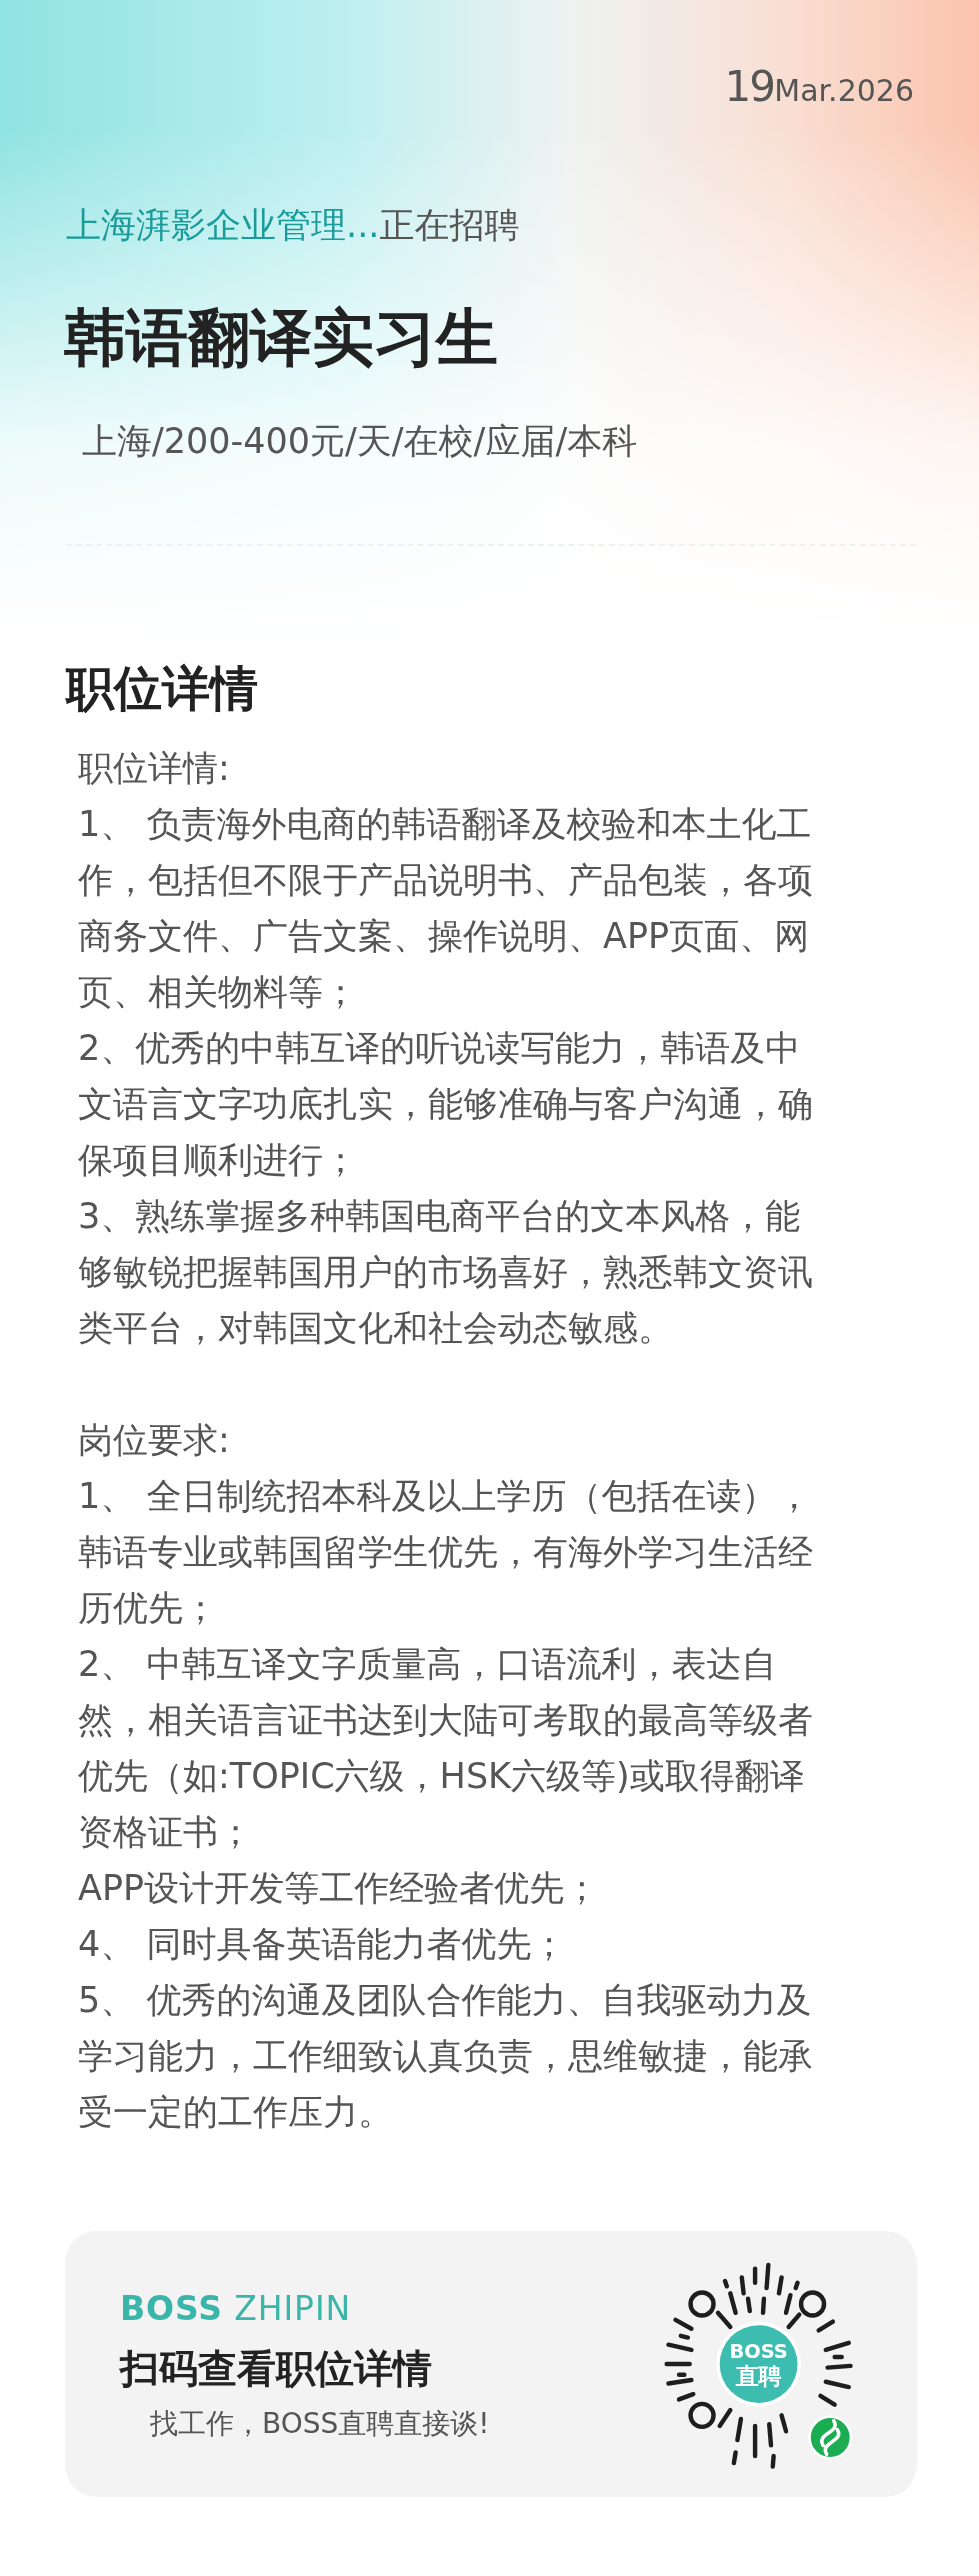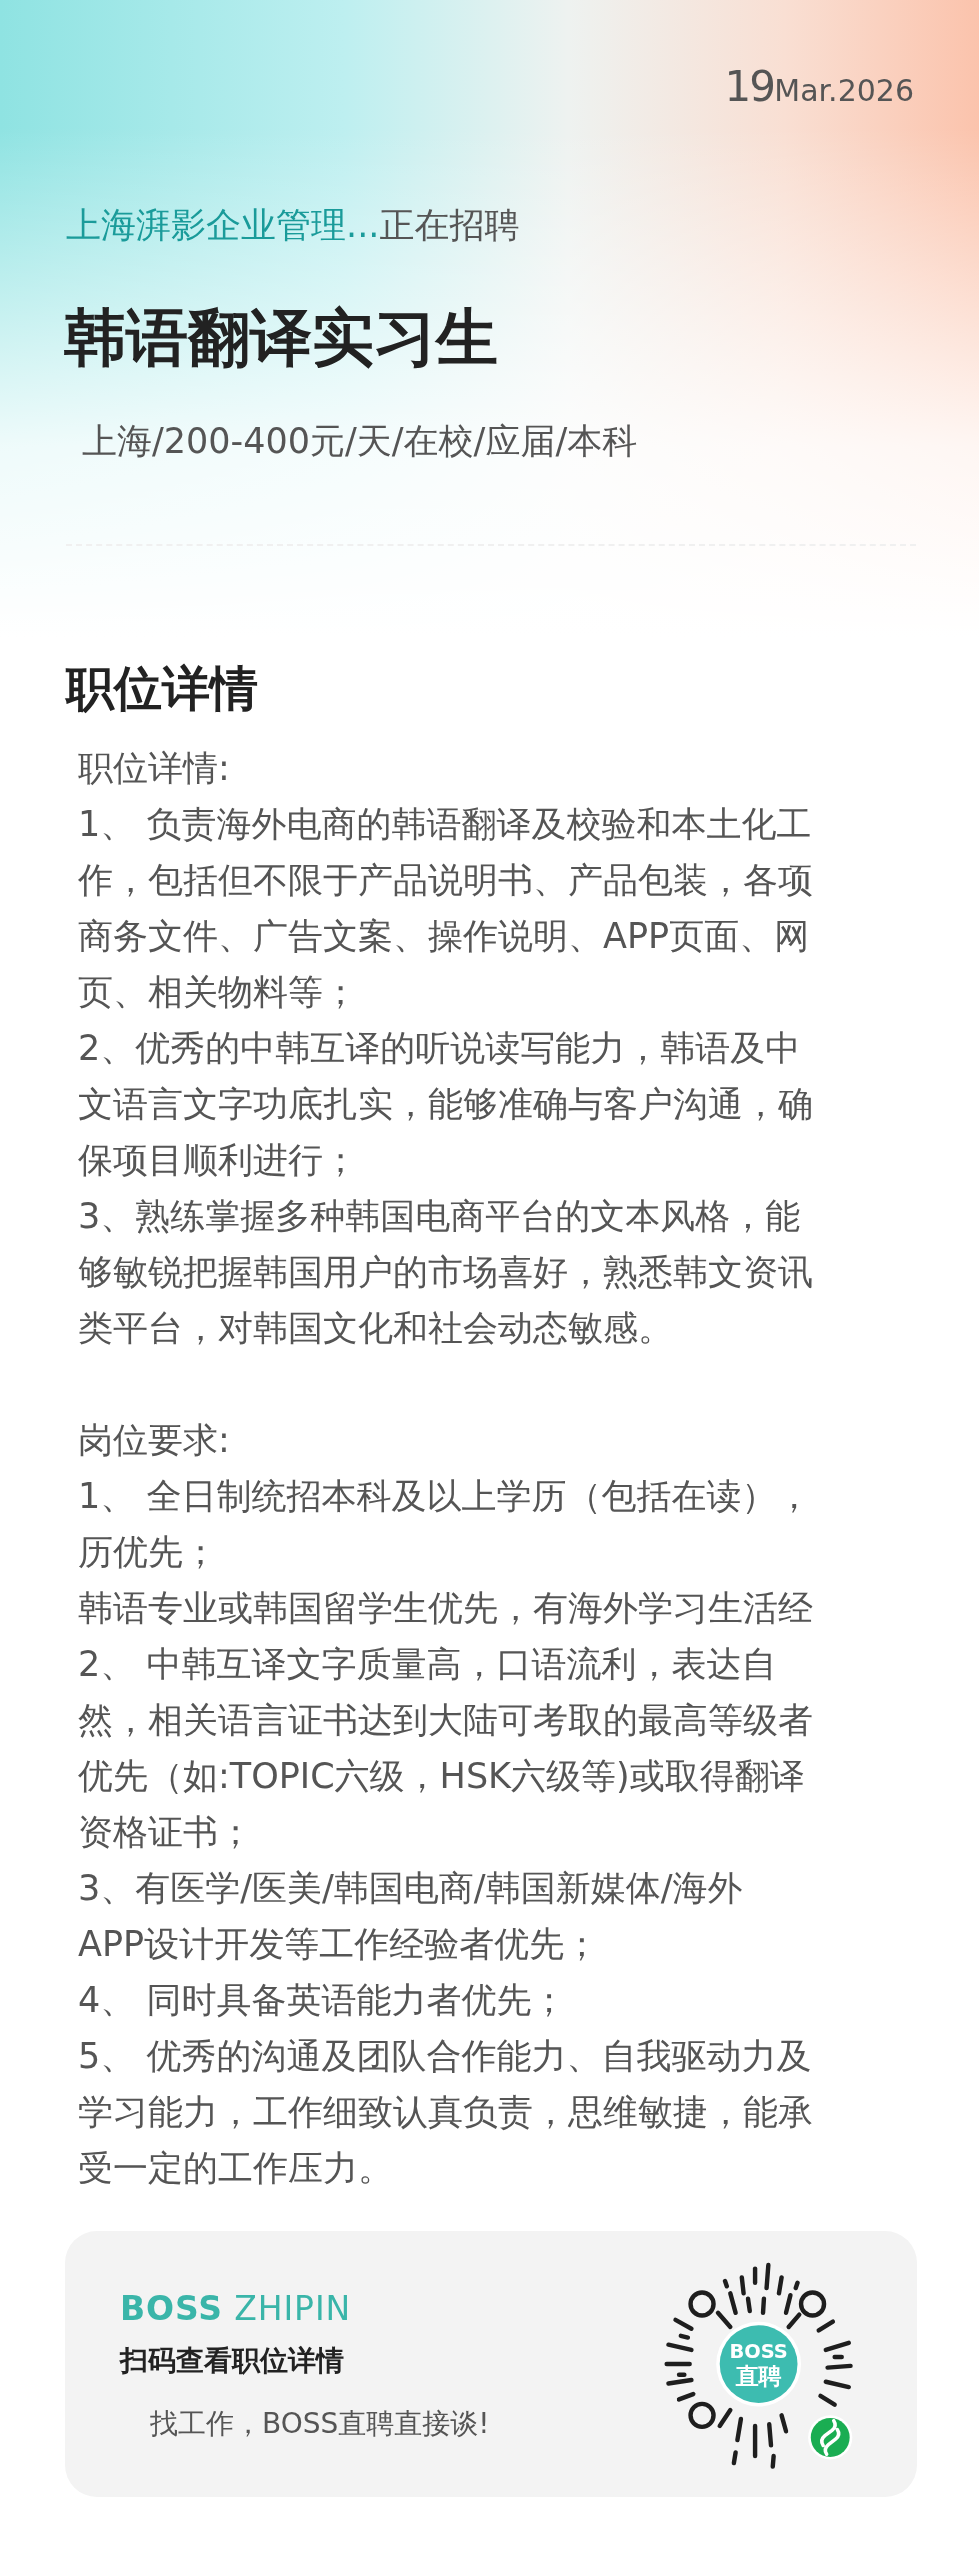--- a/index.html
+++ b/index.html
@@ -57,21 +57,21 @@
       position: absolute; left: 65px; top: 2231px; width: 852px; height: 266px;
       background: #f3f3f3; border-radius: 32px;
     }
     .brand {
       position: absolute; left: 55px; top: 58px;
       font-size: 33px; color: #3ab5a9; letter-spacing: 0.9px; white-space: nowrap;
     }
     .brand b { font-weight: bold; }
     .card-title {
       position: absolute; left: 55px; top: 111px;
-      font-size: 28px; color: #222222; font-weight: bold; white-space: nowrap;
+      font-size: 39px; color: #222222; font-weight: bold; white-space: nowrap;
     }
     .card-sub {
       position: absolute; left: 55px; top: 174px;
       font-size: 28px; color: #555555; white-space: nowrap; margin-left: 30px;
     }
     .qr {
       position: absolute; left: 584px; top: 26.6px; width: 221px; height: 221px;
     }
   </style>
 </head>
@@ -103,27 +103,26 @@
   <span class="line">页、相关物料等；</span>
   <span class="line">2、优秀的中韩互译的听说读写能力，韩语及中</span>
   <span class="line">文语言文字功底扎实，能够准确与客户沟通，确</span>
   <span class="line">保项目顺利进行；</span>
   <span class="line">3、熟练掌握多种韩国电商平台的文本风格，能</span>
   <span class="line">够敏锐把握韩国用户的市场喜好，熟悉韩文资讯</span>
   <span class="line">类平台，对韩国文化和社会动态敏感。</span>
   <span class="line"></span>
   <span class="line">岗位要求:</span>
   <span class="line">1、 全日制统招本科及以上学历（包括在读），</span>
+  <span class="line">韩语专业或韩国留学生优先，有海外学习生活经</span>
   <span class="line">历优先；</span>
-  <span class="line">韩语专业或韩国留学生优先，有海外学习生活经</span>
   <span class="line">2、 中韩互译文字质量高，口语流利，表达自</span>
   <span class="line">然，相关语言证书达到大陆可考取的最高等级者</span>
   <span class="line">优先（如:TOPIC六级，HSK六级等)或取得翻译</span>
   <span class="line">资格证书；</span>
-  <span class="line">3、有医学/医美/韩国电商/韩国新媒体/海外</span>
   <span class="line">APP设计开发等工作经验者优先；</span>
   <span class="line">4、 同时具备英语能力者优先；</span>
   <span class="line">5、 优秀的沟通及团队合作能力、自我驱动力及</span>
   <span class="line">学习能力，工作细致认真负责，思维敏捷，能承</span>
   <span class="line">受一定的工作压力。</span>
 </div>
 
 <div class="card">
   <div class="brand">
     <b>BOSS</b> <span>ZHIPIN</span>

